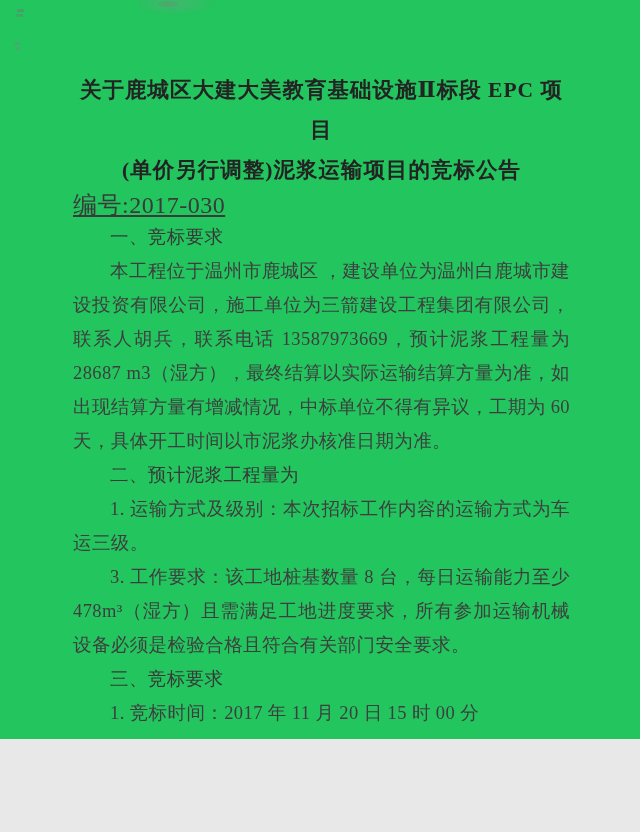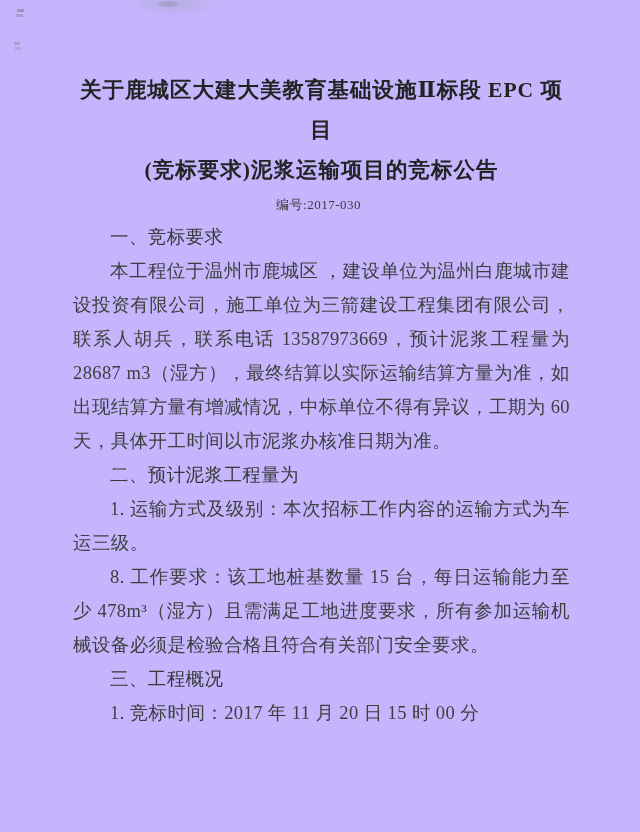--- a/index.html
+++ b/index.html
@@ -3,48 +3,49 @@
 <meta charset="utf-8">
 <style>
   html, body {
     margin: 0;
     padding: 0;
     background: #e8e8e8;
   }
   .page {
     position: relative;
     width: 640px;
-    height: 832px;
+    height: 739px;
     margin: 0 auto;
-    background: #c4b5fd;
+    background: #22c55e;
     overflow: hidden;
     font-family: "Liberation Serif", "DejaVu Serif", serif;
   }
   .content {
     position: absolute;
     top: 0;
     left: 73px;
     width: 497px;
     padding-top: 70px;
   }
   .doc-title {
     text-align: center;
     font-size: 21.5px;
     font-weight: bold;
     line-height: 40px;
     letter-spacing: 1px;
     color: #232323;
   }
   .doc-number {
-    text-align: center;
-    font-size: 13px;
+    text-align: left;
+    font-size: 24px;
     line-height: 30px;
     letter-spacing: 0.5px;
     color: #3a3a3a;
     padding-right: 6px;
+    text-decoration: underline;
   }
   .para {
     margin: 0;
     font-size: 18.5px;
     line-height: 34px;
     letter-spacing: 0.4px;
     text-align: justify;
     text-indent: 2em;
     color: #3e3e3e;
     font-weight: 400;
@@ -99,27 +100,27 @@
 
   <div class="artifact smudge-top"></div>
   <div class="artifact smudge-top-dark"></div>
   <div class="artifact mark-a"></div>
   <div class="artifact mark-b"></div>
 
   <div class="content">
 
     <div class="doc-title">
       <div>关于鹿城区大建大美教育基础设施Ⅱ标段 EPC 项目</div>
-      <div>(竞标要求)泥浆运输项目的竞标公告</div>
+      <div>(单价另行调整)泥浆运输项目的竞标公告</div>
     </div>
 
     <div class="doc-number">编号:2017-030</div>
 
     <p class="para heading">一、竞标要求</p>
     <p class="para">本工程位于温州市鹿城区 ，建设单位为温州白鹿城市建设投资有限公司，施工单位为三箭建设工程集团有限公司，联系人胡兵，联系电话 13587973669，预计泥浆工程量为 28687 m3（湿方），最终结算以实际运输结算方量为准，如出现结算方量有增减情况，中标单位不得有异议，工期为 60 天，具体开工时间以市泥浆办核准日期为准。</p>
     <p class="para heading">二、预计泥浆工程量为</p>
     <p class="para">1. 运输方式及级别：本次招标工作内容的运输方式为车运三级。</p>
-    <p class="para">8. 工作要求：该工地桩基数量 15 台，每日运输能力至少 478m³（湿方）且需满足工地进度要求，所有参加运输机械设备必须是检验合格且符合有关部门安全要求。</p>
-    <p class="para heading">三、工程概况</p>
+    <p class="para">3. 工作要求：该工地桩基数量 8 台，每日运输能力至少 478m³（湿方）且需满足工地进度要求，所有参加运输机械设备必须是检验合格且符合有关部门安全要求。</p>
+    <p class="para heading">三、竞标要求</p>
     <p class="para">1. 竞标时间：2017 年 11 月 20 日 15 时 00 分</p>
 
   </div>
 </div>
 
 </body></html>

